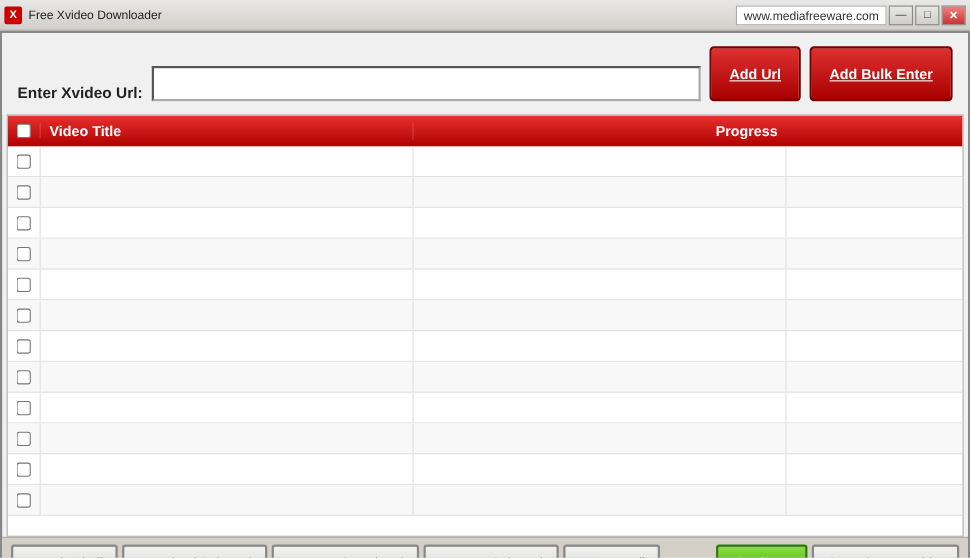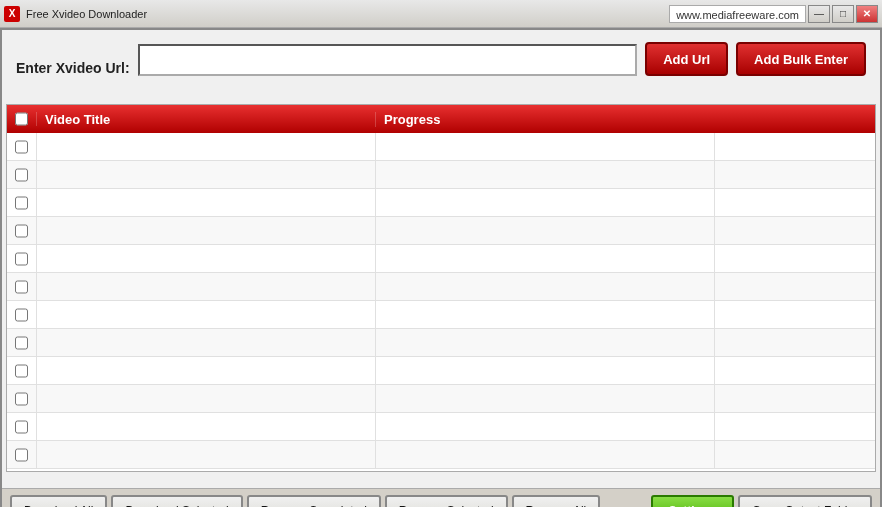--- a/index.html
+++ b/index.html
@@ -102,58 +102,60 @@
     .url-input {
       flex: 1;
       height: 32px;
       border: 2px inset #aaa;
       background: white;
       padding: 0 6px;
       font-size: 13px;
       outline: none;
     }
     .btn-red {
-      height: 34px;
+      height: 50px;
       padding: 0 16px;
       background: linear-gradient(to bottom, #e03030, #a80000);
       color: white;
       border: 2px solid #7a0000;
       border-radius: 4px;
       font-size: 13px;
       font-weight: bold;
       cursor: pointer;
       white-space: nowrap;
+      text-decoration: underline;
     }
 
     
     .table-container {
       flex: 1;
       background: white;
       border: 1px solid #aaa;
-      margin: 16px 4px;
+      margin: 0 4px;
       overflow: hidden;
       display: flex;
       flex-direction: column;
     }
     .table-header {
       display: grid;
       grid-template-columns: 30px 1fr 1fr 160px;
       background: linear-gradient(to bottom, #e83030, #b00000);
       color: white;
       font-weight: bold;
       font-size: 13px;
       height: 28px;
       align-items: center;
     }
     .table-header .col {
       padding: 0 8px;
       border-right: 1px solid rgba(255,255,255,0.2);
     }
     .table-header .col:last-child {
       border-right: none;
+      text-align: right;
     }
     .table-checkbox-col {
       display: flex;
       align-items: center;
       justify-content: center;
     }
     .table-body {
       flex: 1;
       overflow-y: auto;
     }

